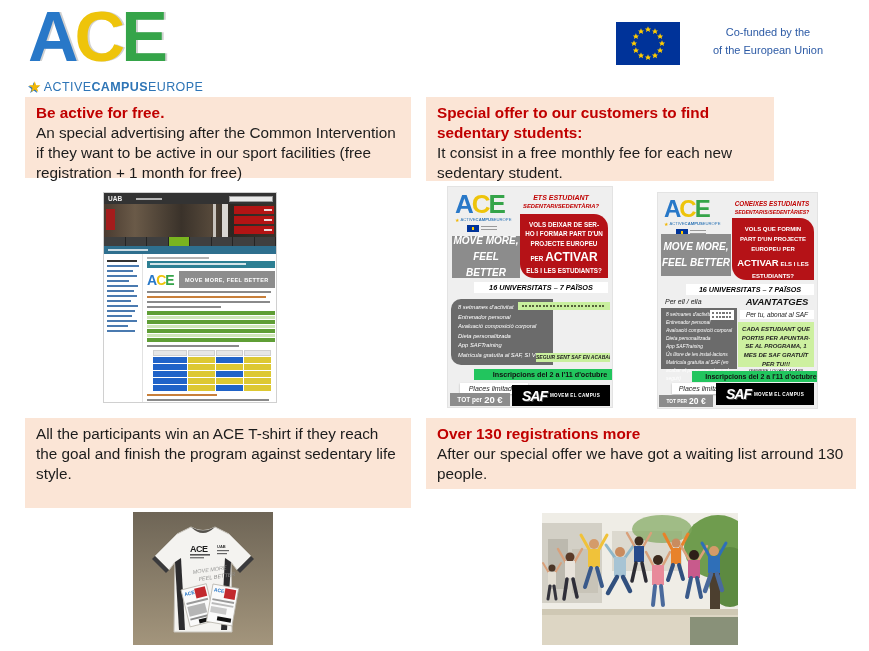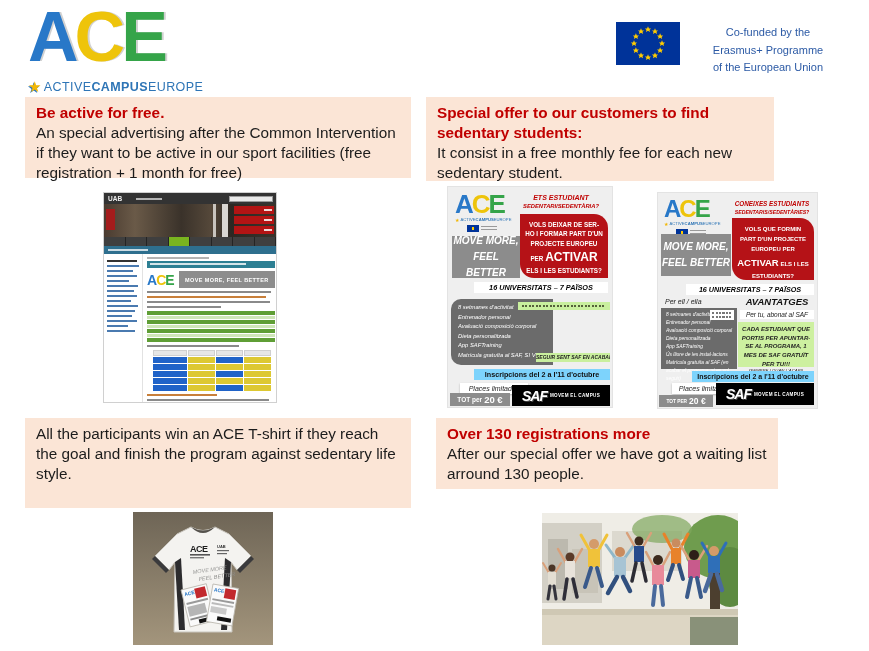--- a/index.html
+++ b/index.html
@@ -18,21 +18,21 @@
   
   #eu-flag{left:616px;top:22px;width:64px;height:43px;background:#003399;}
   #erasmus-text{left:682px;top:24px;width:172px;text-align:center;color:#2c5aa5;font-size:11px;line-height:17.5px;font-weight:400;}
 
   
   .panel{background:#fbe5d6;padding:6px 11px 7px 11px;box-sizing:border-box;font-size:15.3px;line-height:20px;color:#1c1c1c;}
   .panel .ttl{color:#c00000;font-weight:700;}
   #panel1{left:25px;top:97px;width:386px;height:81px;}
   #panel2{left:426px;top:97px;width:348px;height:84px;}
   #panel3{left:25px;top:418px;width:386px;height:90px;}
-  #panel4{left:426px;top:418px;width:342px;height:71px;margin-left:10px;}
+  #panel4{left:426px;top:418px;width:430px;height:71px;}
 
   
   #uab{left:103px;top:192px;width:174px;height:211px;background:#fff;border:1px solid #d0d0d0;box-sizing:border-box;overflow:hidden;font-family:"Liberation Sans",sans-serif;}
   .u-top{height:11px;background:#333;display:flex;align-items:center;}
   .u-top .uab-name{color:#eee;font-size:6.5px;font-weight:700;margin-left:4px;}
   .u-search{margin-left:auto;margin-right:3px;width:44px;height:6px;background:#e9e9e9;border:1px solid #9a9a9a;box-sizing:border-box;}
   .u-mid-dash{width:26px;height:2px;background:#b5b5b5;margin-left:14px;}
   .u-banner{height:33px;position:relative;background:linear-gradient(90deg,#4a3b30 0%,#6a5a48 18%,#3a322a 45%,#55483a 62%,#2c2722 74%,#3a342c 100%);}
   .u-redsign{position:absolute;left:2px;top:5px;width:9px;height:21px;background:#a51c1c;}
   .u-whitecol{position:absolute;right:48px;top:0;width:6px;height:33px;background:#d9d7d3;}
@@ -81,21 +81,21 @@
   .mini-eu .f::after{content:"";position:absolute;left:3px;top:2px;width:6px;height:3px;background:radial-gradient(circle,#fc0 40%,transparent 45%);}
   .mini-eu .t{width:16px;height:6px;margin-left:2px;background:repeating-linear-gradient(to bottom,#9a9a9a 0 1px,transparent 1px 3px);}
   .p-q{text-align:center;color:#c00000;font-weight:700;font-style:italic;}
   .p-red{background:#b51217;color:#fff;font-weight:700;text-align:center;box-sizing:border-box;}
   .p-motto{background:#8c8c8c;color:#fff;font-weight:700;font-style:italic;display:flex;flex-direction:column;justify-content:center;text-align:center;}
   .p-strip{background:#fff;color:#000;font-weight:700;font-style:italic;text-align:center;}
   .p-feat{background:#6b6b6b;color:#fff;font-style:italic;box-sizing:border-box;}
   .p-feat div{white-space:nowrap;overflow:hidden;}
   .hl{background:#c9ef9e;}
   .microtext{background:repeating-linear-gradient(90deg,#55603a 0 2px,transparent 2px 3.5px);height:2px;}
-  .p-insc{background:#7dd3fc;color:#111;font-weight:700;text-align:center;}
+  .p-insc{background:#22c55e;color:#111;font-weight:700;text-align:center;padding-left:8px;}
   .p-places{background:#fff;color:#222;font-style:italic;text-align:center;box-shadow:0 1px 2px rgba(0,0,0,.25);}
   .p-price{background:#8c8c8c;color:#fff;font-weight:700;display:flex;align-items:center;justify-content:center;gap:2px;}
   .p-saf{background:#000;color:#fff;display:flex;align-items:center;justify-content:center;gap:3px;}
   .saf-glyph{font-weight:900;font-style:italic;font-size:14px;letter-spacing:-1px;text-shadow:1px 1px 0 #444;}
   .saf-tag{font-size:4.6px;font-weight:700;letter-spacing:.3px;}
 
   
   #tshirt-photo{left:133px;top:512px;width:140px;height:133px;}
   #jump-photo{left:542px;top:513px;width:196px;height:132px;}
 </style>
@@ -121,21 +121,20 @@
     <use href="#st" x="32" y="35.5"></use>
       <use href="#st" x="25" y="33.6"></use>
       <use href="#st" x="19.9" y="28.5"></use>
     <use href="#st" x="18" y="21.5"></use>
       <use href="#st" x="19.9" y="14.5"></use>
       <use href="#st" x="25" y="9.4"></use>
   </svg>
 </div>
 <div class="abs" id="erasmus-text">
   <div>Co-funded by the</div>
-  <div>Erasmus+ Programme</div>
   <div>of the European Union</div>
 </div>
 
 <div class="abs panel" id="panel1">
   <div class="ttl">Be active for free.</div>
   <div>An special advertising after the Common Intervention if they want to be active in our sport facilities (free registration + 1 month for free)</div>
 </div>
 <div class="abs panel" id="panel2">
   <div class="ttl">Special offer to our customers to find sedentary students:</div>
   <div>It consist in a free monthly fee for each new sedentary student.</div>

